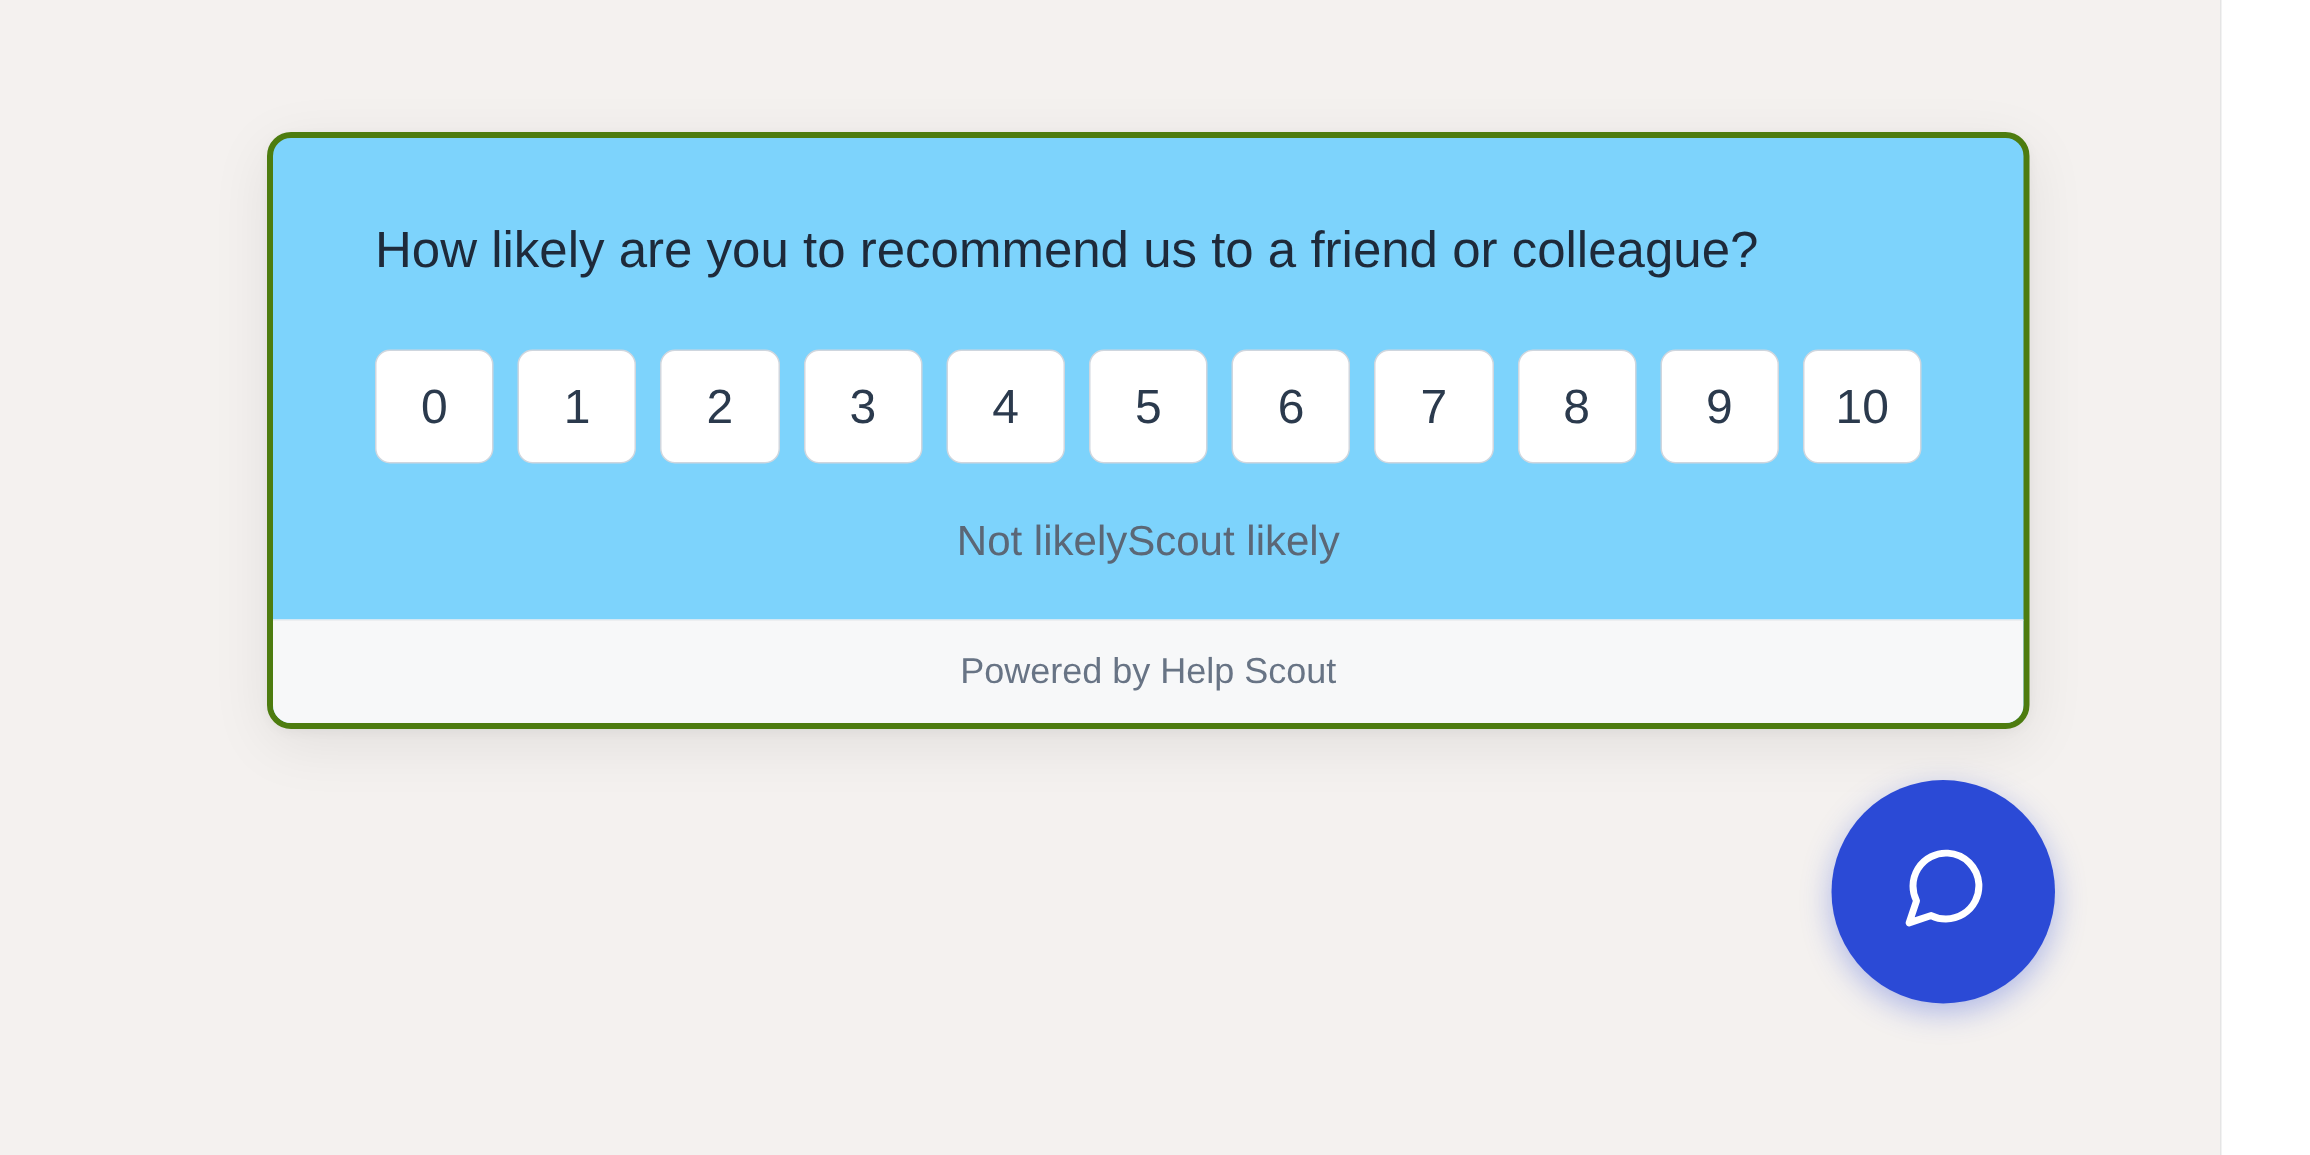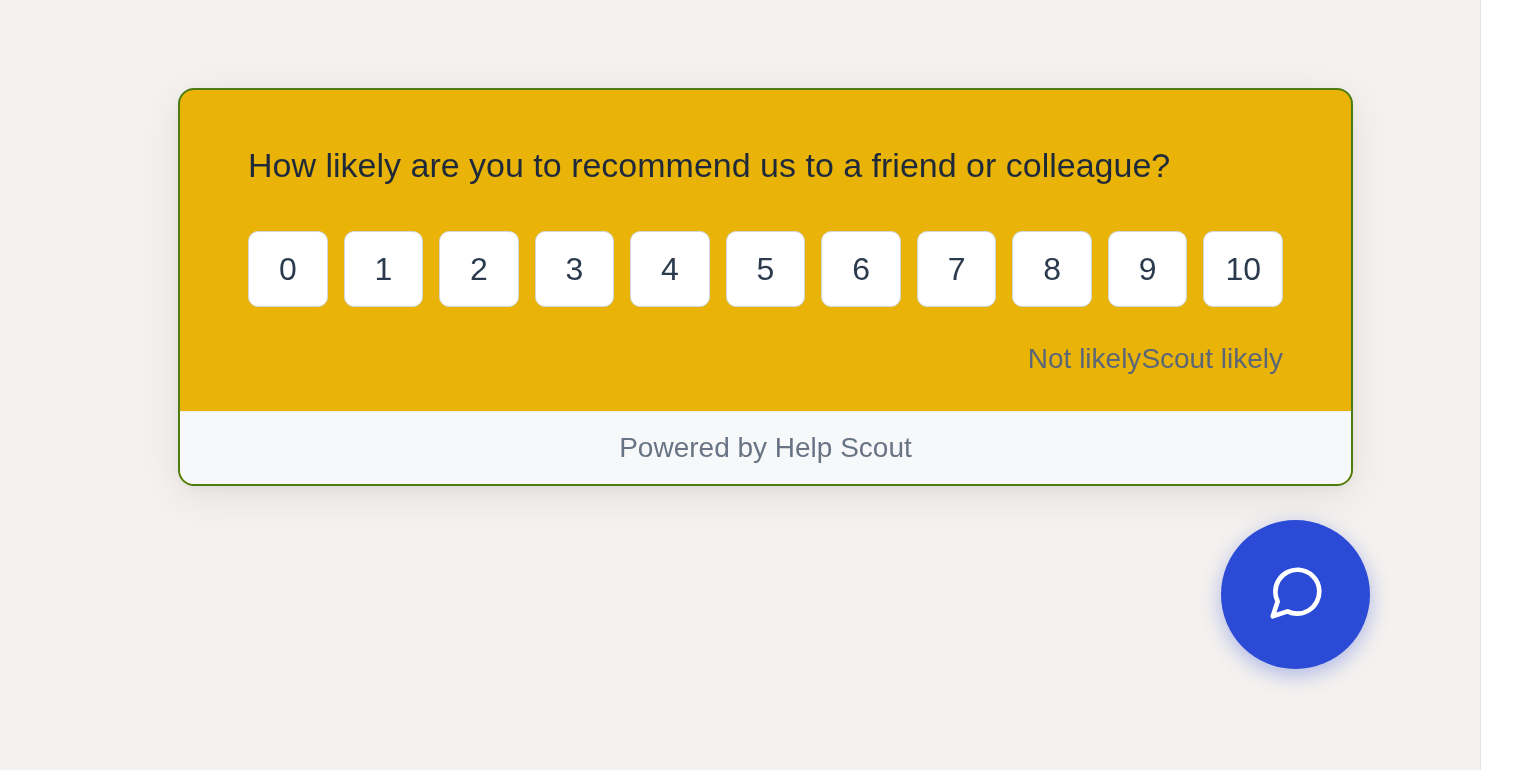--- a/index.html
+++ b/index.html
@@ -25,24 +25,24 @@
       height: 100%;
       background: #ffffff;
       border-left: 1px solid #e5e5e5;
     }
 
     .survey-card {
       position: absolute;
       left: 178px;
       top: 88px;
       width: 1175px;
-      background: #eab308;
+      background: #7dd3fc;
       border-radius: 16px;
       box-shadow: 0 10px 40px rgba(0,0,0,0.08), 0 2px 8px rgba(0,0,0,0.04);
-      border: 2px solid #4d7c0f;
+      border: 4px solid #4d7c0f;
       overflow: hidden;
     }
 
     .survey-body {
       padding: 56px 68px 36px 68px;
     }
 
     .question-text {
       font-size: 34px;
       font-weight: 500;
@@ -67,32 +67,32 @@
       color: #2b3a4d;
       cursor: pointer;
       display: flex;
       align-items: center;
       justify-content: center;
       transition: border-color 0.15s, background 0.15s;
     }
 
     .labels-row {
       display: flex;
-      justify-content: flex-end;
+      justify-content: center;
       font-size: 28px;
       color: #5b6776;
       font-weight: 400;
     }
 
     .survey-footer {
       background: #f7f8f9;
       border-top: 1px solid #eceef0;
       padding: 20px 0;
       text-align: center;
-      font-size: 28px;
+      font-size: 24px;
       color: #687485;
     }
 
     .chat-fab {
       position: absolute;
       right: 170px;
       top: 520px;
       width: 149px;
       height: 149px;
       border-radius: 50%;

